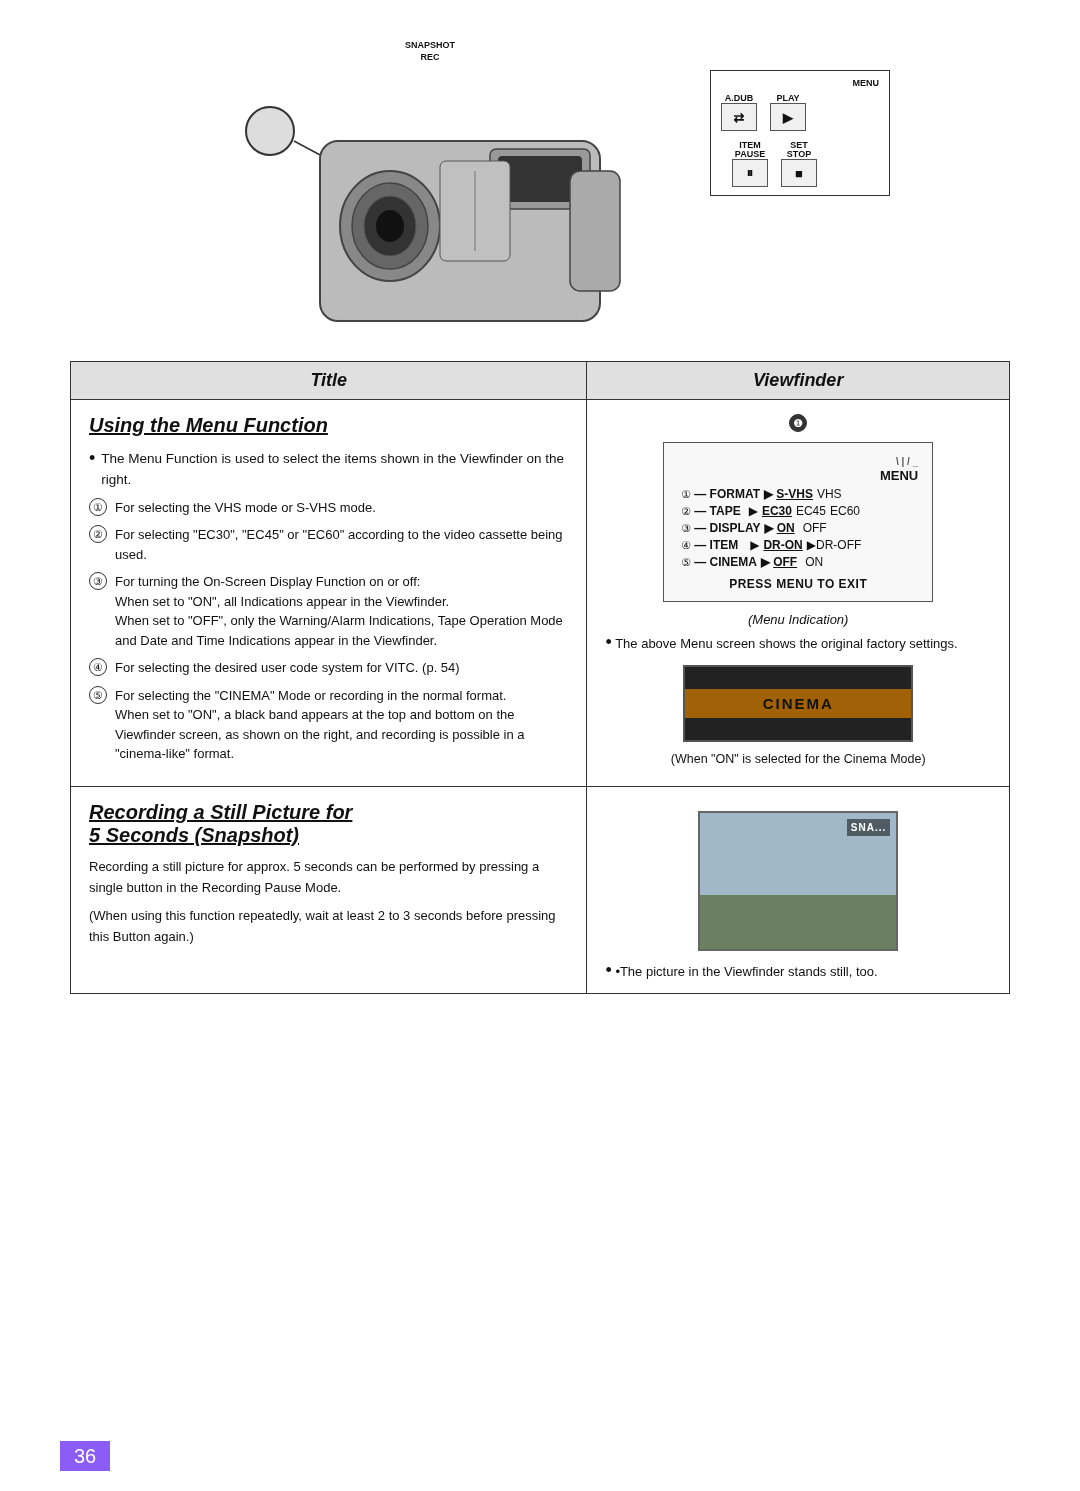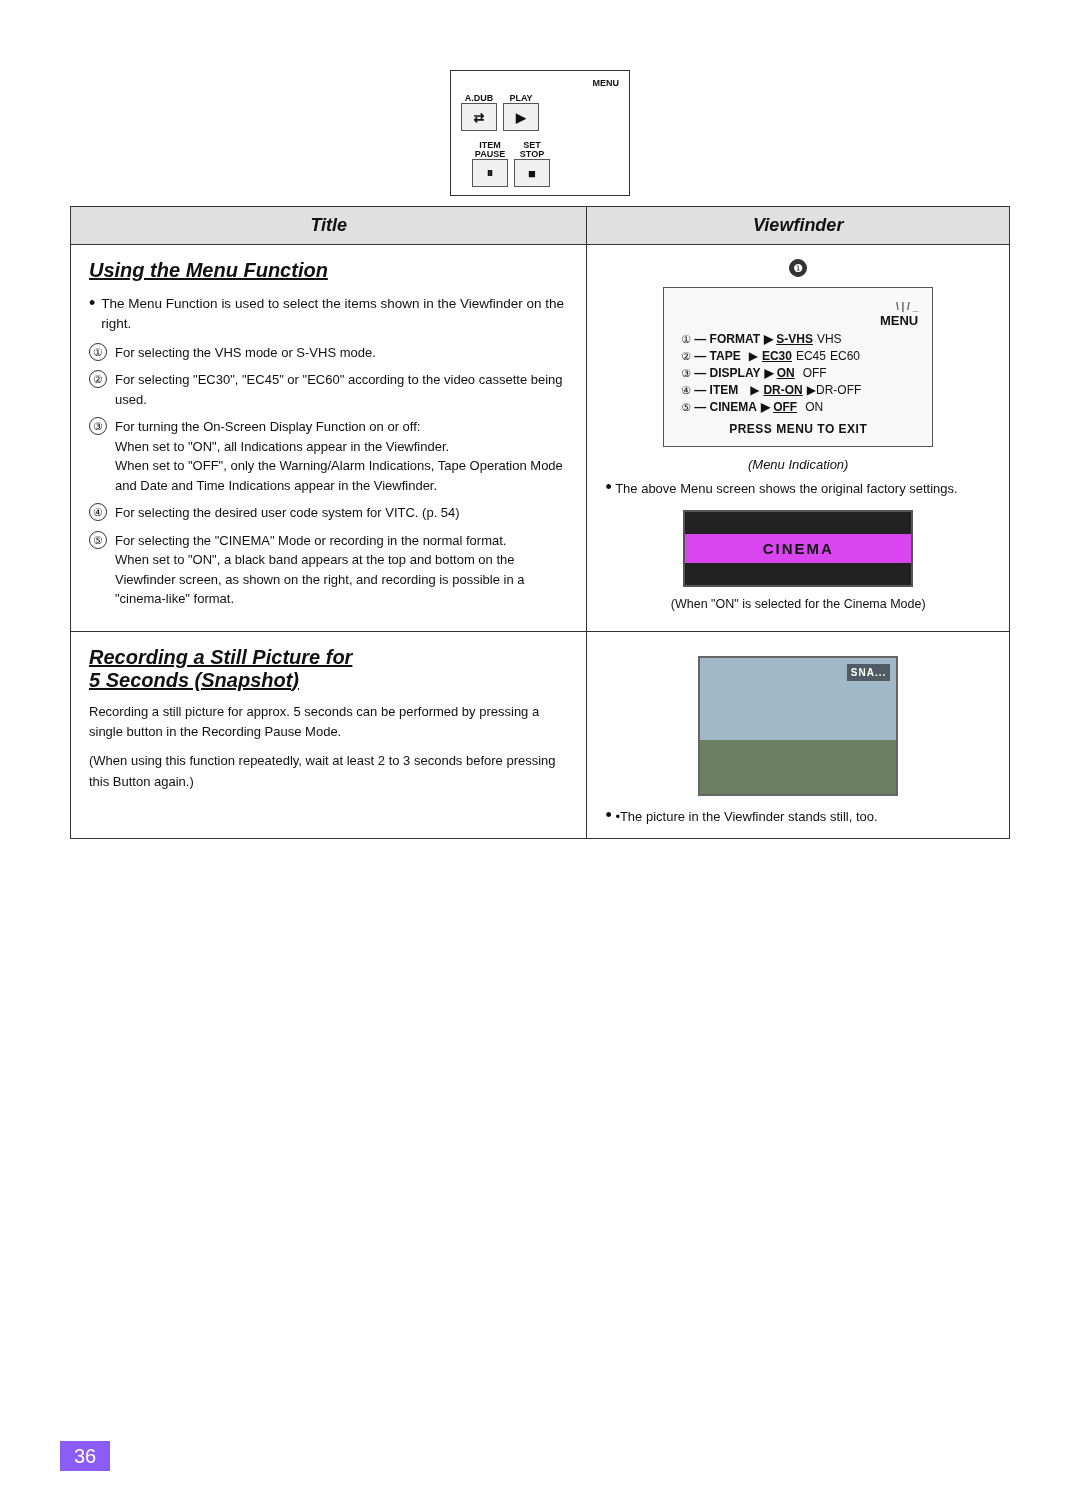--- a/index.html
+++ b/index.html
@@ -23,21 +23,21 @@
     }
 
     .control-panel-inner {
       display: flex;
       flex-direction: column;
       gap: 4px;
     }
 
     .control-row {
       display: flex;
-      gap: 6px;
+      gap: 13px;
     }
 
     .control-label {
       font-size: 9px;
       font-weight: bold;
       color: #111;
       line-height: 1;
     }
 
     .control-btn {
@@ -204,21 +204,21 @@
       background: #eee;
       position: relative;
     }
 
     .cinema-black-bar {
       background: #222;
       height: 22px;
     }
 
     .cinema-label-area {
-      background: #d946ef;
+      background: #a16207;
       padding: 6px;
       font-weight: bold;
       font-size: 15px;
       letter-spacing: 2px;
     }
 
     .cinema-caption {
       font-size: 12.5px;
       text-align: center;
       margin-top: 6px;
@@ -299,20 +299,45 @@
     .still-bullet {
       font-size: 13px;
       line-height: 1.6;
       margin-bottom: 8px;
     }
   </style>
 </head>
 <body>
 
 <div class="top-area">
+  <div style="display:flex; flex-direction:column; align-items:center; padding-top:20px;">
+    <div class="snapshot-label-top" style="white-space:pre-line; margin-bottom:8px;">SNAPSHOT
+REC</div>
+
+    <svg width="480" height="280" viewBox="0 0 480 280">
+
+      <circle cx="80" cy="60" r="24" fill="#ddd" stroke="#333" stroke-width="2"></circle>
+      <line x1="104" y1="70" x2="160" y2="100" stroke="#333" stroke-width="1.5"></line>
+
+      <rect x="130" y="70" width="280" height="180" rx="18" fill="#bbb" stroke="#444" stroke-width="2"></rect>
+
+      <ellipse cx="200" cy="155" rx="50" ry="55" fill="#888" stroke="#444" stroke-width="2"></ellipse>
+      <ellipse cx="200" cy="155" rx="38" ry="43" fill="#666" stroke="#444" stroke-width="1.5"></ellipse>
+      <ellipse cx="200" cy="155" rx="26" ry="30" fill="#333" stroke="#555" stroke-width="1"></ellipse>
+      <ellipse cx="200" cy="155" rx="14" ry="16" fill="#111"></ellipse>
+
+      <rect x="300" y="78" width="100" height="60" rx="6" fill="#999" stroke="#444" stroke-width="1.5"></rect>
+      <rect x="308" y="85" width="84" height="46" rx="4" fill="#333"></rect>
+
+      <rect x="380" y="100" width="50" height="120" rx="10" fill="#aaa" stroke="#444" stroke-width="1.5"></rect>
+
+      <rect x="250" y="90" width="70" height="100" rx="6" fill="#c0c0c0" stroke="#555" stroke-width="1"></rect>
+      <line x1="285" y1="100" x2="285" y2="180" stroke="#777" stroke-width="1"></line>
+    </svg>
+  </div>
 
   <div style="margin-top:10px;">
     <div class="control-panel">
       <div class="control-panel-inner">
         <div style="display:flex; justify-content:flex-end; gap:4px; margin-bottom:2px;">
           <div style="display:flex; flex-direction:column; align-items:center;">
             <span class="control-label">MENU</span>
           </div>
         </div>
         <div class="control-row">

